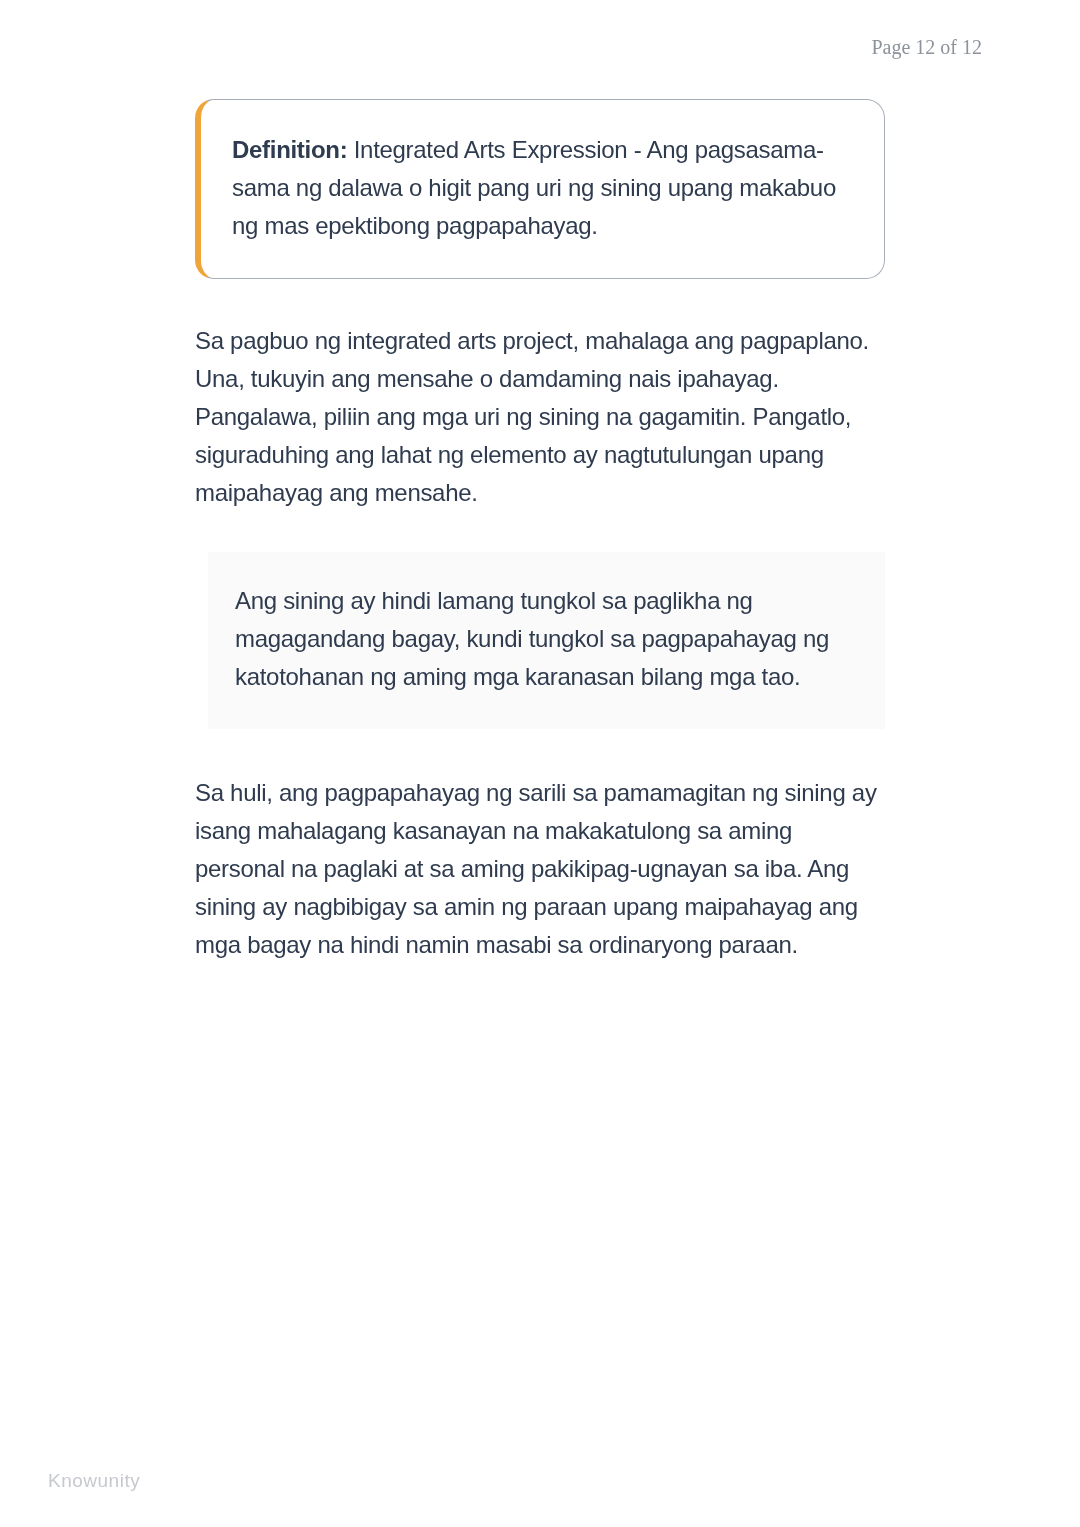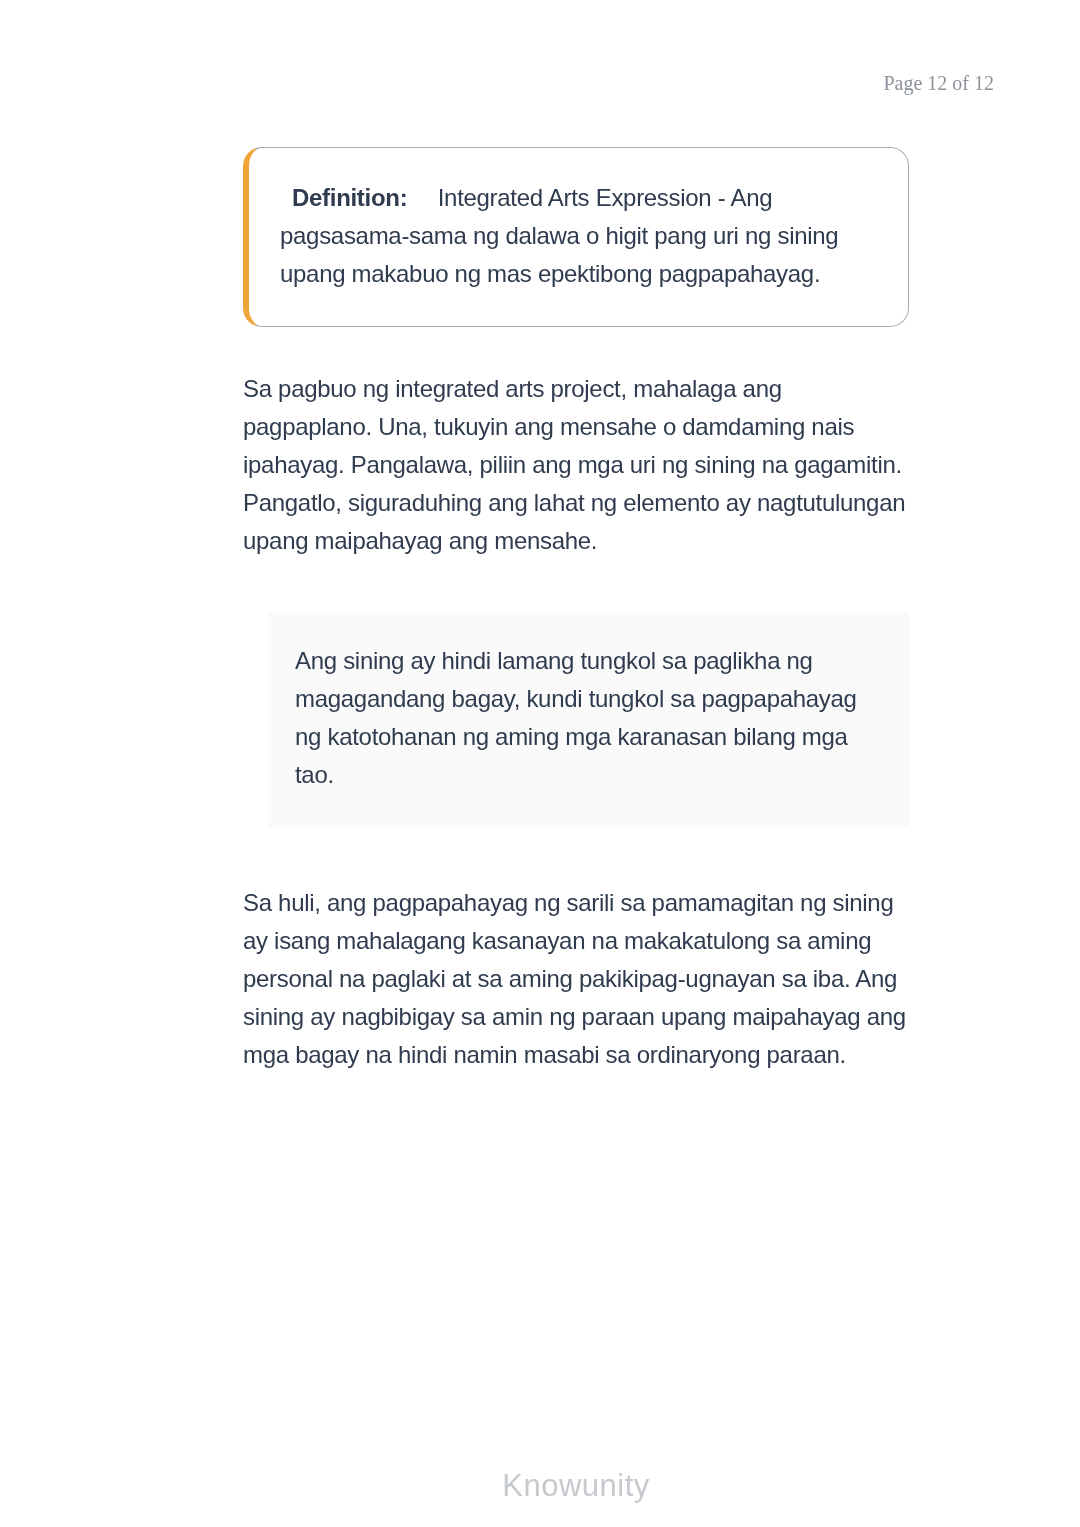--- a/index.html
+++ b/index.html
@@ -4,21 +4,21 @@
 <style>
   :root {
     --accent-orange: #f0a53a;
     --quote-bar: #5b6470;
     --quote-bg: #fafafa;
     --text: #2f3b4e;
     --muted: #8d929b;
     --footer: #c6c9ce;
     --box-border: #a8aeb8;
   }
-  * { margin: 12px; padding: 0; box-sizing: border-box; }
+  * { margin: 0; padding: 0; box-sizing: border-box; }
   html, body { background: #ffffff; }
   body {
     width: 1080px;
     height: 1527px;
     position: relative;
     font-family: "Liberation Sans", sans-serif;
     color: var(--text);
   }
   .page-indicator {
     position: absolute;
@@ -63,24 +63,25 @@
     flex: 1;
     background: var(--quote-bg);
     margin-left: 3px;
     padding: 30px 30px 33px 27px;
   }
   .footer-watermark {
     position: absolute;
     left: 0;
     width: 100%;
     bottom: 35px;
-    text-align: center;
-    font-size: 31px;
+    text-align: left;
+    font-size: 19px;
     letter-spacing: 0.5px;
     color: var(--footer);
+    padding-left: 48px;
   }
 </style>
 </head>
 <body>
 
 <div class="page-indicator">Page 12 of 12</div>
 
 <div class="content">
 
   <div class="definition-callout body-text">

